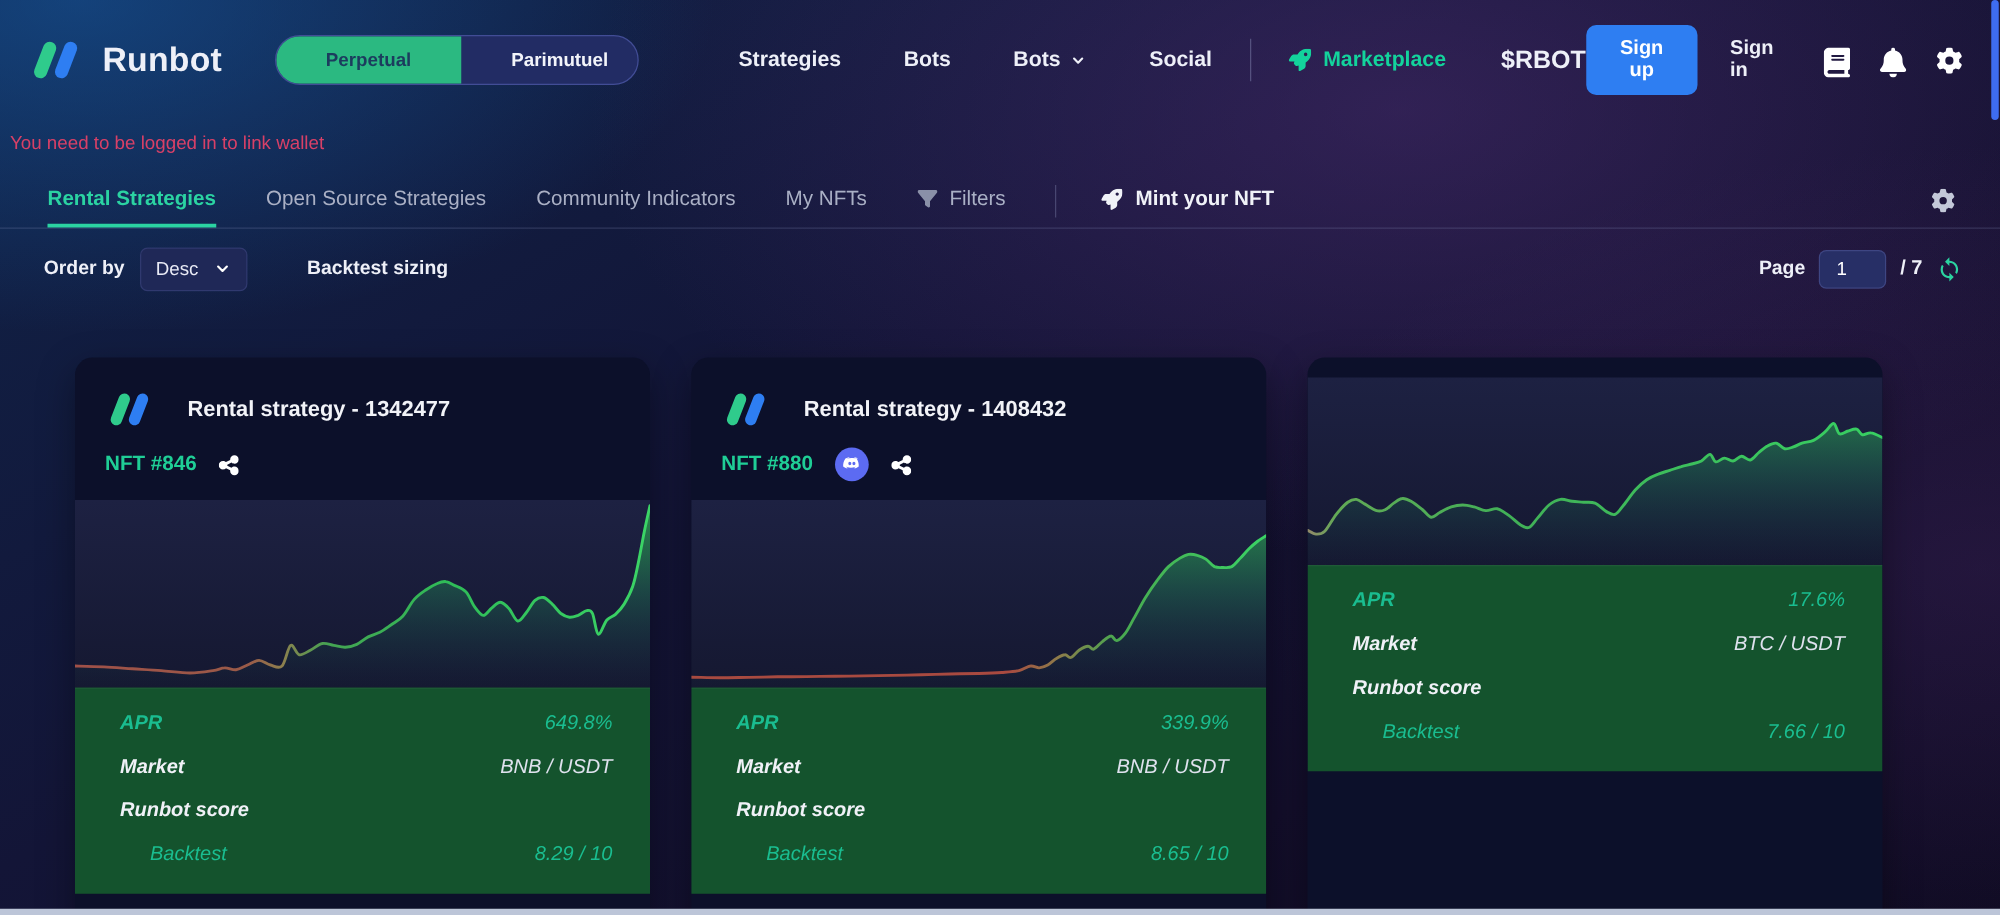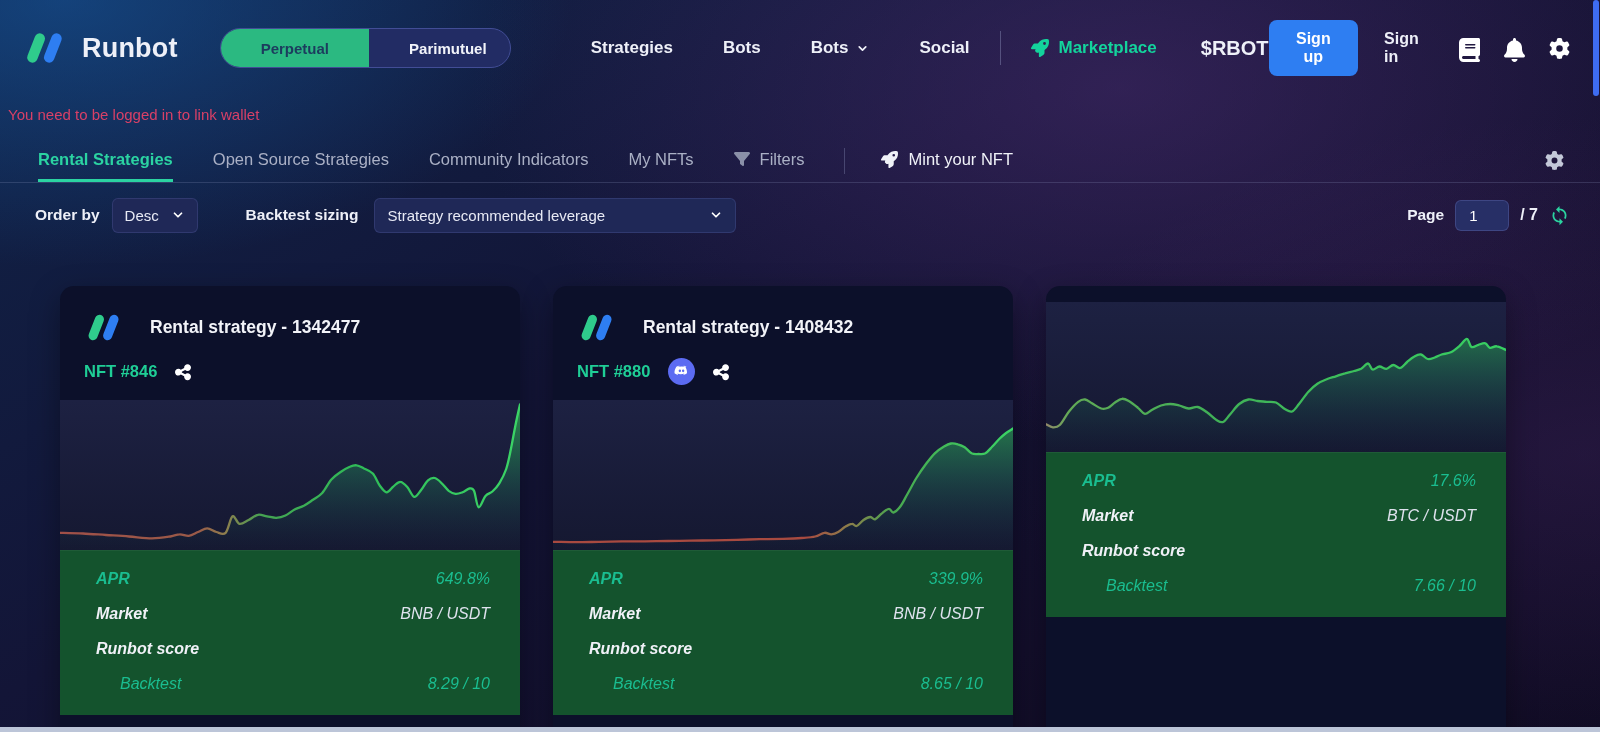--- a/index.html
+++ b/index.html
@@ -51,21 +51,21 @@
     margin-top:16px; display:flex; align-items:stretch; height:44px;
     padding-left:38px; border-bottom:1px solid rgba(150,160,200,0.22);
   }
   .tab {
     display:flex; align-items:center; margin-right:40px; font-size:16.5px; font-weight:500;
     color:#aab0c5; cursor:pointer; border-bottom:3px solid transparent;
   }
   .tab.active { color:#2bd3a2; font-weight:600; border-bottom-color:#2bd3a2;text-align:center; }
   .tab-icon-label { display:flex; align-items:center; gap:10px; }
   .tab .f-ic { width:16px; height:16px; color:#8a90a8; }
-  .tab.mint { color:#f0f2f8; font-weight:400; }
+  .tab.mint { color:#f0f2f8; font-weight:700; }
   .tab .r-ic { width:17px; height:17px; color:#f0f2f8; }
   .tab-divider { width:1px; height:26px; background:rgba(160,170,210,0.3); align-self:center; margin-right:36px; }
   .tabs-gear { margin-left:auto; margin-right:36px; align-self:center; width:19px; height:19px; color:#c3c8d8; cursor:pointer; }
 
   
   .controls { height:64px; display:flex; align-items:center; padding:0 30px 0 35px; }
   .ctl-label { font-size:15.5px; font-weight:600; color:#eef0f8; }
   .select {
     display:flex; align-items:center; justify-content:space-between;
     background:#1f2857; border:1px solid rgba(130,140,220,0.18); border-radius:6px;
@@ -224,28 +224,20 @@
   <span class="ctl-label">Order by</span>
   <div class="select sel-dir">
     <span>Desc</span>
     <span class="chev">
         <svg viewBox="0 0 24 24" fill="none" stroke="currentColor" stroke-width="3" stroke-linecap="round" stroke-linejoin="round">
           <path d="M6 9l6 6 6-6"></path>
         </svg>
       </span>
   </div>
   <span class="ctl-label bt-label">Backtest sizing</span>
-  <div class="select sel-bt">
-    <span>Strategy recommended leverage</span>
-    <span class="chev">
-        <svg viewBox="0 0 24 24" fill="none" stroke="currentColor" stroke-width="3" stroke-linecap="round" stroke-linejoin="round">
-          <path d="M6 9l6 6 6-6"></path>
-        </svg>
-      </span>
-  </div>
   <div class="pager">
     <span class="ctl-label">Page</span>
     <input class="page-input" value="1" style="">
     <span class="page-total">/ 7</span>
     <span class="refresh-ic">
       <svg viewBox="0 0 24 24" fill="currentColor">
           <path d="M12 4V1L8 5l4 4V6c3.31 0 6 2.69 6 6 0 1.01-.25 1.97-.7 2.8l1.46 1.46A7.93 7.93 0 0 0 20 12c0-4.42-3.58-8-8-8zm0 14c-3.31 0-6-2.69-6-6 0-1.01.25-1.97.7-2.8L5.24 7.74A7.93 7.93 0 0 0 4 12c0 4.42 3.58 8 8 8v3l4-4-4-4v3z"></path>
         </svg>
     </span>
   </div>

